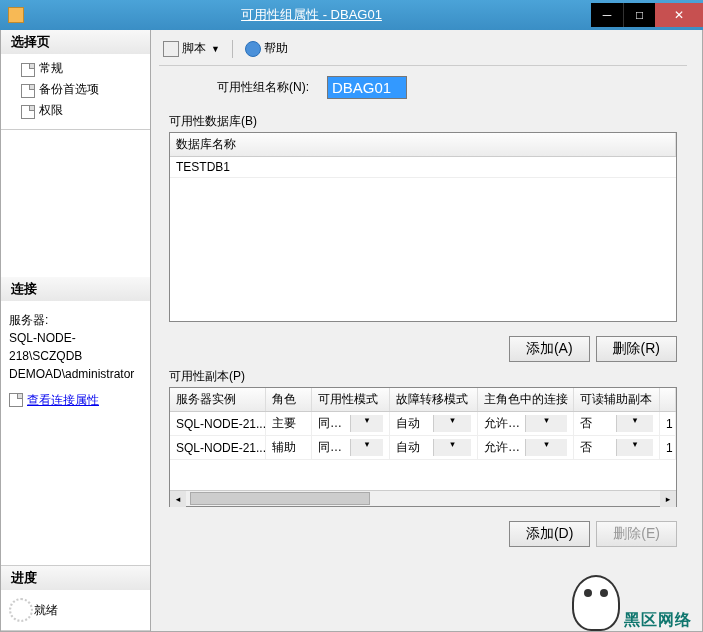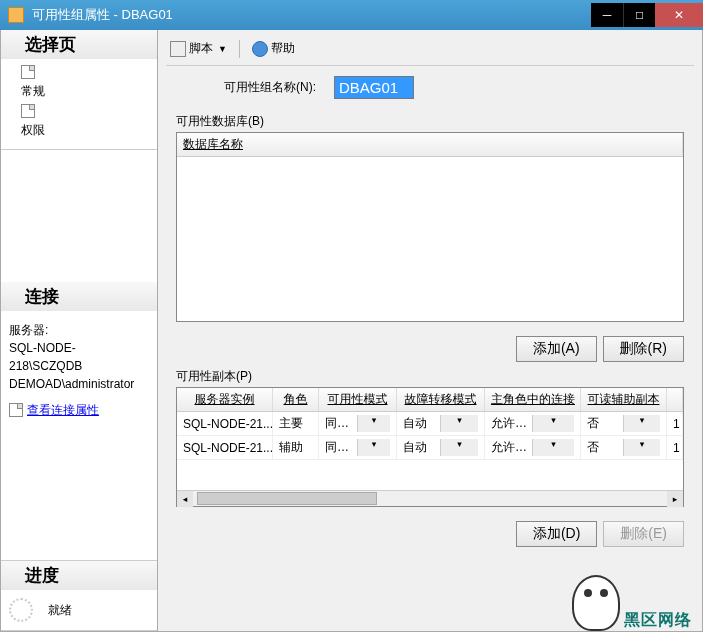--- a/index.html
+++ b/index.html
@@ -1,76 +1,76 @@
 <!DOCTYPE html>
 <html><head>
   <meta charset="utf-8">
   <style>
     * { box-sizing: border-box; margin: 0; padding: 0; }
     body { font-family: "Microsoft YaHei", SimSun, Arial, sans-serif; font-size: 12px; background: #fff; width: 703px; height: 632px; overflow: hidden; position: relative; }
     
     .titlebar { background: linear-gradient(#4ba3d8, #3a8ec5); height: 30px; display: flex; align-items: center; padding: 0 0 0 8px; color: #fff; position: relative; }
     .titlebar-icon { width: 16px; height: 16px; background: #f7b955; border: 1px solid #c08a2e; margin-right: 8px; }
-    .titlebar-title { flex: 1; text-align: left; font-size: 13px; }
+    .titlebar-title { flex: 1; text-align: center; font-size: 13px; text-decoration: underline; }
     .titlebar-buttons { display: flex; }
     .titlebar-btn { width: 32px; height: 24px; display: flex; align-items: center; justify-content: center; cursor: pointer; }
     .titlebar-btn.min { background: #000; color: #fff; }
     .titlebar-btn.max { background: #000; color: #fff; border-left: 1px solid #333; }
     .titlebar-btn.close { background: #c75050; color: #fff; width: 48px; }
     
     .window-body { display: flex; height: 602px; border: 1px solid #aaa; border-top: none; }
     
     .sidebar { width: 177px; border-right: 1px solid #aaa; background: #fff; display: flex; flex-direction: column; }
     .sidebar-section { border-bottom: 1px solid #ccc; }
-    .sidebar-header { background: linear-gradient(#f8f8f8, #e8e8e8); padding: 3px 24px; font-weight: bold; font-size: 17px; }
+    .sidebar-header { background: linear-gradient(#f8f8f8, #e8e8e8); padding: 3px 10px; font-weight: bold; font-size: 13px; }
     .sidebar-items { padding: 4px 0 8px 0; }
-    .sidebar-item { padding: 2px 6px 2px 20px; display: flex; align-items: flex-start; gap: 4px; cursor: pointer; flex-direction: column; }
+    .sidebar-item { padding: 2px 6px 2px 20px; display: flex; align-items: flex-end; gap: 4px; cursor: pointer; }
     .page-icon { display: inline-block; width: 14px; height: 14px; background: #fff; border: 1px solid #888; position: relative; }
     .page-icon::after { content: ''; position: absolute; top: 0; right: 0; width: 4px; height: 4px; background: #ddd; border-left: 1px solid #888; border-bottom: 1px solid #888; }
     
     .conn-section { flex: 1 0 auto; }
     .conn-body { padding: 6px 8px; font-size: 12px; line-height: 1.5; }
     .conn-label { margin-top: 4px; }
     .conn-link { color: #0000ee; text-decoration: underline; cursor: pointer; display: inline-flex; align-items: center; gap: 4px; margin-top: 8px; }
     
-    .progress-section .sidebar-items { padding: 8px; display: flex; align-items: center; gap: 15px; }
+    .progress-section .sidebar-items { padding: 8px; display: flex; align-items: center; gap: 1px; }
     .spinner { width: 24px; height: 24px; border: 2px dotted #ccc; border-radius: 50%; }
     
-    .content { flex: 1; background: #f0f0f0; padding: 6px 8px 8px 8px; display: flex; flex-direction: column; position: relative; }
+    .content { flex: 1; background: #f0f0f0; padding: 6px 15px 8px 8px; display: flex; flex-direction: column; position: relative; }
     
     .toolbar { display: flex; align-items: center; gap: 4px; padding: 2px 0 6px 0; border-bottom: 1px solid #ccc; margin-bottom: 10px; }
     .toolbar-btn { display: flex; align-items: center; gap: 3px; padding: 2px 4px; cursor: pointer; }
     .toolbar-btn .icn { width: 16px; height: 16px; display: inline-block; }
     .icn-script { background: #eee; border: 1px solid #888; }
     .icn-help { background: #4a90d9; border-radius: 50%; border: 1px solid #2a70b9; }
     .dropdown-arrow { font-size: 9px; margin-left: 2px; }
     .toolbar-sep { width: 1px; height: 18px; background: #bbb; margin: 0 4px; }
     
     .form-row { display: flex; align-items: center; margin-bottom: 10px; padding-left: 10px; }
     .form-label { width: 110px; margin-left: 48px; }
     .form-input { border: 1px solid #777; padding: 2px 4px; width: 80px; font-size: 15px; }
     .form-input.selected { background: #3399ff; color: #fff; }
     
     .fieldset { margin: 4px 10px 8px 10px; position: relative; }
     .fieldset-label { font-size: 12px; }
     .grid-container { border: 1px solid #888; background: #fff; margin-top: 2px; }
     
     .grid1 { height: 190px; overflow: auto; }
-    .grid-header-row { display: flex; background: linear-gradient(#fdfdfd, #ececec); border-bottom: 1px solid #ccc; text-decoration: underline; }
+    .grid-header-row { display: flex; background: linear-gradient(#fdfdfd, #ececec); border-bottom: 1px solid #ccc; }
     .grid-header-cell { padding: 3px 6px; border-right: 1px solid #ddd; font-size: 12px; }
     .grid-row { display: flex; border-bottom: 1px solid #eee; }
     .grid-cell { padding: 3px 6px; font-size: 12px; }
     
     .btn-row { display: flex; justify-content: flex-end; gap: 6px; padding: 6px 10px 2px 0; }
     .btn { background: linear-gradient(#f8f8f8, #e5e5e5); border: 1px solid #888; padding: 3px 16px; font-size: 14px; cursor: pointer; min-width: 70px; }
     .btn:disabled { color: #999; border-color: #bbb; cursor: default; }
     
     .grid2-wrap { height: 120px; display: flex; flex-direction: column; }
     .grid2 { flex: 1; overflow: hidden; }
-    .grid2 .grid-header-cell { flex-shrink: 0; white-space: nowrap; overflow: hidden; text-align: center; }
+    .grid2 .grid-header-cell { flex-shrink: 0; white-space: nowrap; overflow: hidden; }
     .grid2 .grid-cell { flex-shrink: 0; white-space: nowrap; overflow: hidden; border-right: 1px solid #eee; display: flex; align-items: center; }
     .cell-dd { display: flex; width: 100%; }
     .cell-dd span { flex: 1; overflow: hidden; text-overflow: ellipsis; }
     .cell-dd .dd-btn { width: 16px; text-align: center; background: #eee; border-left: 1px solid #ccc; font-size: 9px; cursor: pointer; }
     
     .hscroll { height: 16px; background: #f0f0f0; border-top: 1px solid #ccc; position: relative; }
     .hscroll-thumb { position: absolute; left: 20px; top: 1px; height: 13px; width: 180px; background: #cdcdcd; border: 1px solid #aaa; }
     .hscroll-arrow { position: absolute; top: 0; width: 16px; height: 16px; background: #e5e5e5; display: flex; align-items: center; justify-content: center; font-size: 9px; }
     .hscroll-arrow.left { left: 0; }
     .hscroll-arrow.right { right: 0; }
@@ -101,20 +101,24 @@
   <div class="sidebar">
     <div class="sidebar-section">
       <div class="sidebar-header">选择页</div>
       <div class="sidebar-items">
         <div class="sidebar-item">
             <span class="page-icon"></span>
             <span>常规</span>
           </div>
         <div class="sidebar-item">
             <span class="page-icon"></span>
+            <span>备份首选项</span>
+          </div>
+        <div class="sidebar-item">
+            <span class="page-icon"></span>
             <span>权限</span>
           </div>
       </div>
     </div>
     <div style="flex:1"></div>
     <div class="sidebar-section conn-section">
       <div class="sidebar-header">连接</div>
       <div class="conn-body">
         <div class="conn-label">服务器:</div>
         <div>SQL-NODE-218\SCZQDB</div>
@@ -151,20 +155,23 @@
     <div class="form-row">
       <label class="form-label">可用性组名称(N):</label>
       <input class="form-input selected" value="DBAG01" style="">
     </div>
 
     <div class="fieldset">
       <div class="fieldset-label">可用性数据库(B)</div>
       <div class="grid-container grid1">
         <div class="grid-header-row">
           <div class="grid-header-cell" style="flex:1">数据库名称</div>
+        </div>
+        <div class="grid-row">
+          <div class="grid-cell">TESTDB1</div>
         </div>
       </div>
     </div>
     <div class="btn-row">
       <button class="btn">添加(A)</button>
       <button class="btn">删除(R)</button>
     </div>
 
     <div class="fieldset">
       <div class="fieldset-label">可用性副本(P)</div>

